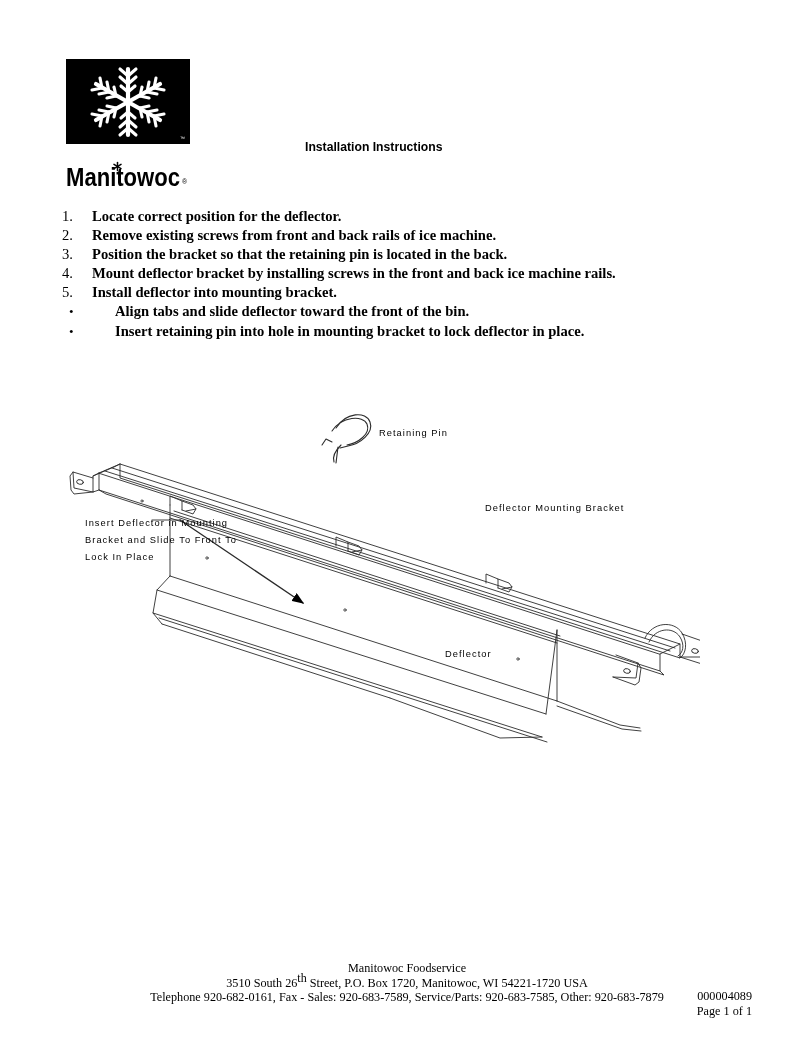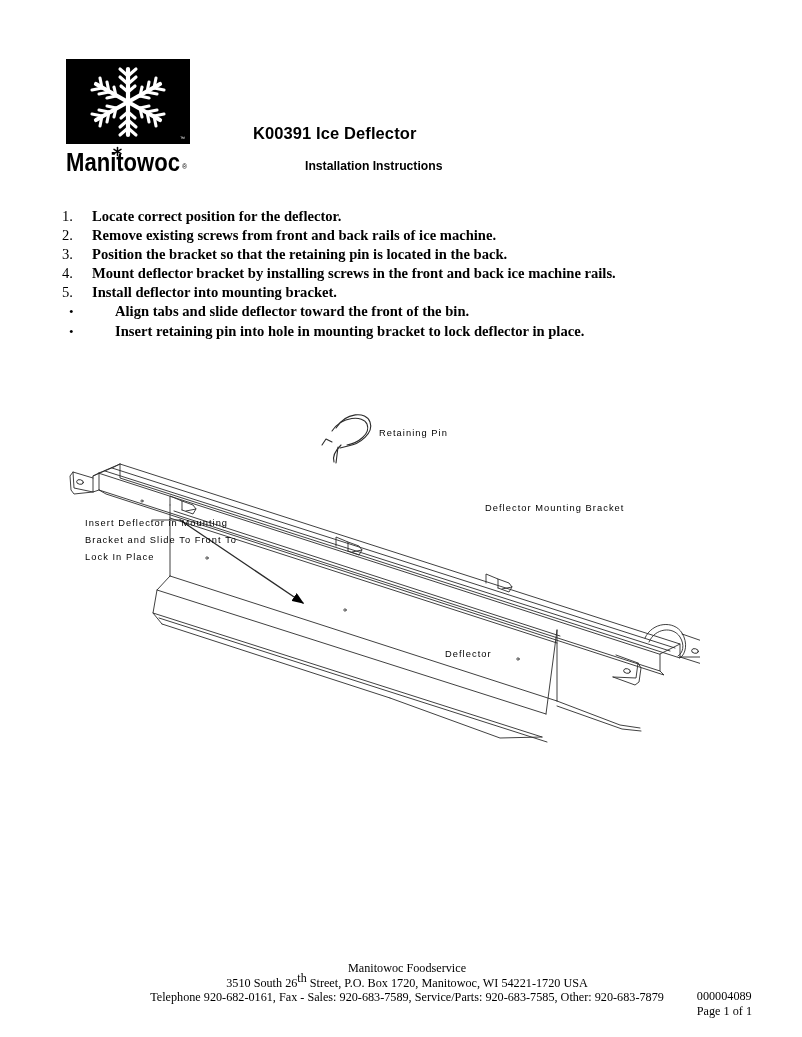--- a/index.html
+++ b/index.html
@@ -51,21 +51,21 @@
     bottom: 3px;
     color: #ffffff;
     font-size: 5px;
     font-family: "Liberation Sans", sans-serif;
     line-height: 1;
   }
   .wordmark {
     width: 124px;
     height: 32px;
     position: relative;
-    margin-top: 1px;
+    margin-top: 16px;
   }
   .wordmark-svg { display: block; }
 
   .title-block {
     position: absolute;
     left: 253px;
     top: 124px;
     width: 420px;
   }
   .doc-title {
@@ -140,21 +140,21 @@
     font-size: 12.2px;
     line-height: 14.6px;
   }
   .footer-line { white-space: nowrap; position: relative; text-align: center; }
   .footer sup { font-size: 12px; vertical-align: super; line-height: 0; }
   .footer-url { text-decoration: underline; }
   .footer-right {
     position: absolute;
     right: 0;
     top: 28px;
-    text-align: left;
+    text-align: right;
     font-size: 12.2px;
     line-height: 14.6px;
     white-space: nowrap;
   }
 </style>
 </head>
 <body>
 
 <div class="page">
 
@@ -228,21 +228,20 @@
           <line x1="51.5" y1="2.5" x2="51.5" y2="10.5"></line>
           <line x1="48" y1="4.4" x2="55" y2="8.6"></line>
           <line x1="48" y1="8.6" x2="55" y2="4.4"></line>
         </g>
         <text x="116" y="24" font-family="Liberation Sans, DejaVu Sans, sans-serif" font-size="7" fill="#000000">®</text>
       </svg>
     </div>
   </div>
 
   <div class="title-block">
-    <h1 class="doc-title">K00391 Ice Deflector</h1>
     <h2 class="doc-subtitle">Installation Instructions</h2>
   </div>
 
   <div class="steps">
 
     <div class="step-row">
       <span class="step-marker">1.</span>
       <span class="step-text">Locate correct position for the deflector.</span>
     </div>
     <div class="step-row">

